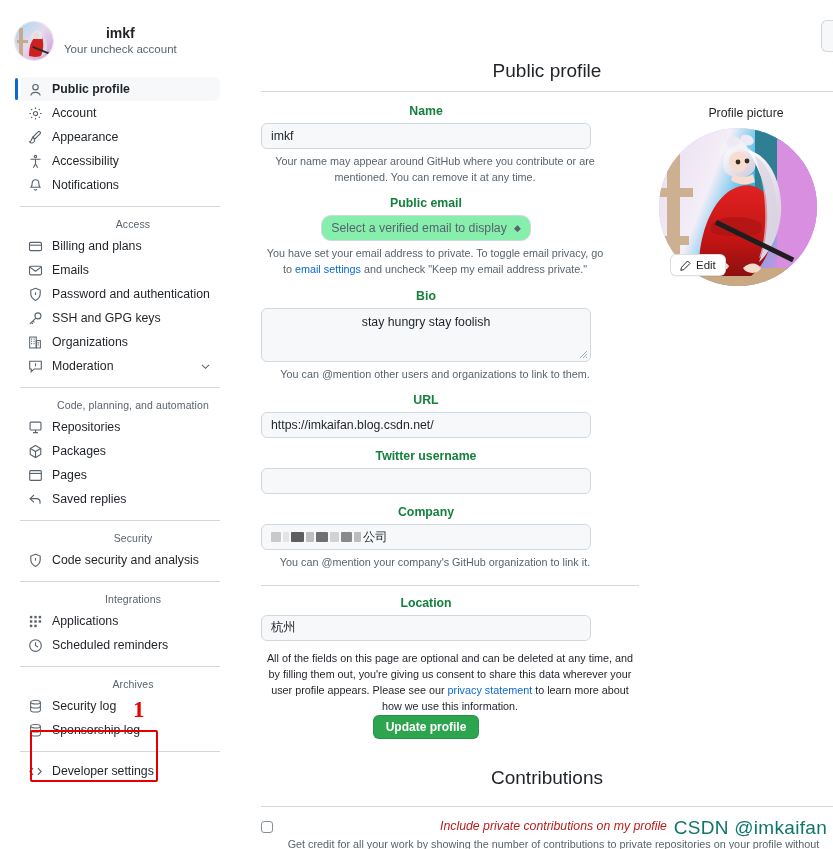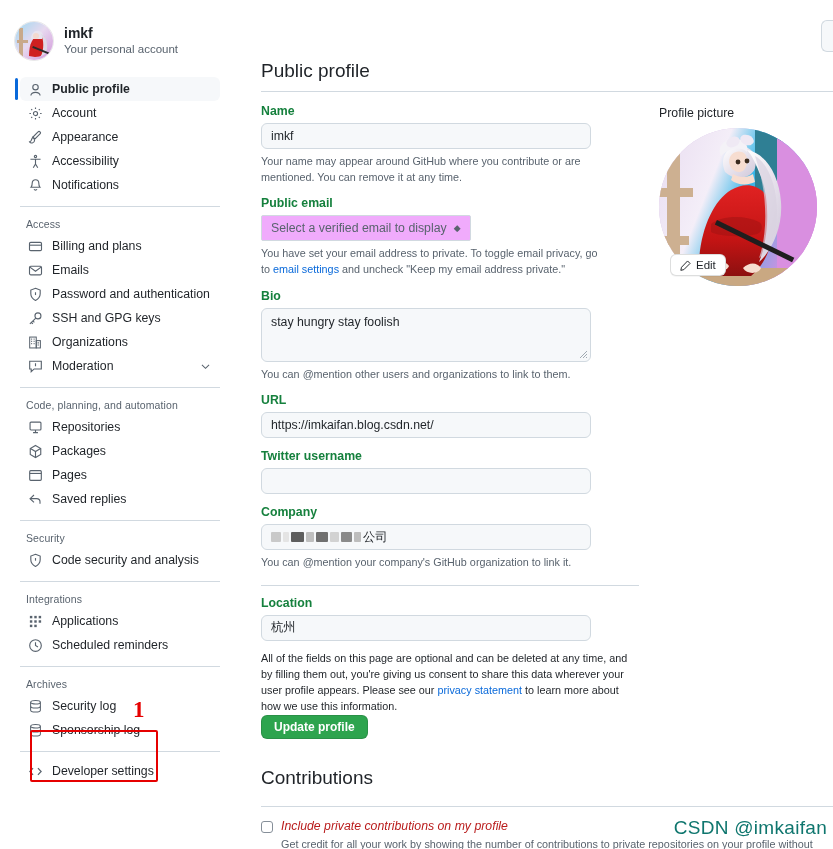--- a/index.html
+++ b/index.html
@@ -4,21 +4,21 @@
 <style>
   * { box-sizing: border-box; }
   html, body {
     margin: 0; padding: 0;
     width: 833px; height: 849px;
     overflow: hidden;
     background: #ffffff;
     font-family: "Liberation Sans", sans-serif;
     color: #1f2328;
   }
-  .page { position: relative; width: 833px; height: 849px; background:#fff; }
+  .page { position: relative; width: 833px; height: 849px; background:#fff;text-align:center; }
 
   
   .sidebar {
     position: absolute; left: 0; top: 0; width: 240px; height: 849px;
     padding: 12px 0 0 0;
   }
   .account-header {
     display: flex; align-items: center; gap: 10px;
     padding: 6px 0 0 14px;
     height: 52px;
@@ -127,22 +127,22 @@
     position: relative;
   }
   .resize-grip {
     position: absolute; right: 2px; bottom: 2px;
     width: 9px; height: 9px;
     pointer-events: none;
   }
   .select-box {
     display: inline-flex; align-items: center; gap: 7px;
     height: 26px;
-    border: 1px solid #d1d9e0; border-radius: 2px;
-    background: #f0abfc;
+    border: 1px solid #d1d9e0; border-radius: 10px;
+    background: #86efac;
     font-size: 12.3px; color: #59636e;
     padding: 0 9px;
     cursor: pointer;
   }
   .select-arrows { font-size: 9px; color: #59636e; line-height: 1; }
   .hint {
     font-size: 10.8px; color: #59636e;
     margin-top: 5px; line-height: 1.45;
     width: 348px;
   }
@@ -254,21 +254,21 @@
           <rect x="2" y="18" width="11" height="3" fill="#c8a98a"></rect>
           <path d="M14 34 C14 22 18 14 24 13 C30 12 32 20 31 26 C30 32 26 35 20 35 Z" fill="#cf2020"></path>
           <path d="M16 17 C16 11 20 8 24 9 C28 10 29 14 27 17 Z" fill="#e8e4ef"></path>
           <path d="M26 12 C30 13 33 20 32 27 C31 32 28 34 26 34 C29 28 29 18 26 12 Z" fill="#ded9e6"></path>
           <circle cx="21" cy="14" r="3" fill="#f3d9cf"></circle>
           <rect x="18" y="24" width="18" height="2" transform="rotate(22 18 24)" fill="#2b2b2b"></rect>
         </svg>
       </div>
       <div class="acct-text">
         <div class="acct-name">imkf</div>
-        <div class="acct-sub">Your personal account</div>
+        <div class="acct-sub">Your uncheck account</div>
       </div>
     </div>
 
     <nav class="nav" id="nav-root">
         <div class="nav-item selected">
           <span class="ico">
             <svg width="15" height="15" viewBox="0 0 16 16" fill="currentColor">
               <path d="M8 9a3.5 3.5 0 100-7 3.5 3.5 0 000 7zm0-1.2a2.3 2.3 0 110-4.6 2.3 2.3 0 010 4.6zM2.5 14.5c0-2.6 2.4-4.1 5.5-4.1s5.5 1.5 5.5 4.1h-1.2c0-1.8-1.7-2.9-4.3-2.9s-4.3 1.1-4.3 2.9H2.5z"></path>
             </svg>
           </span>

